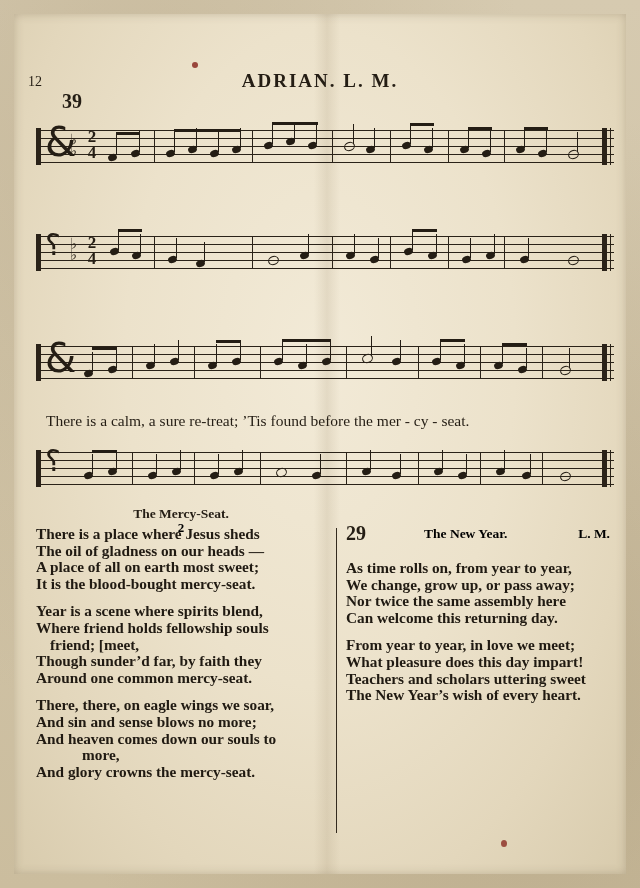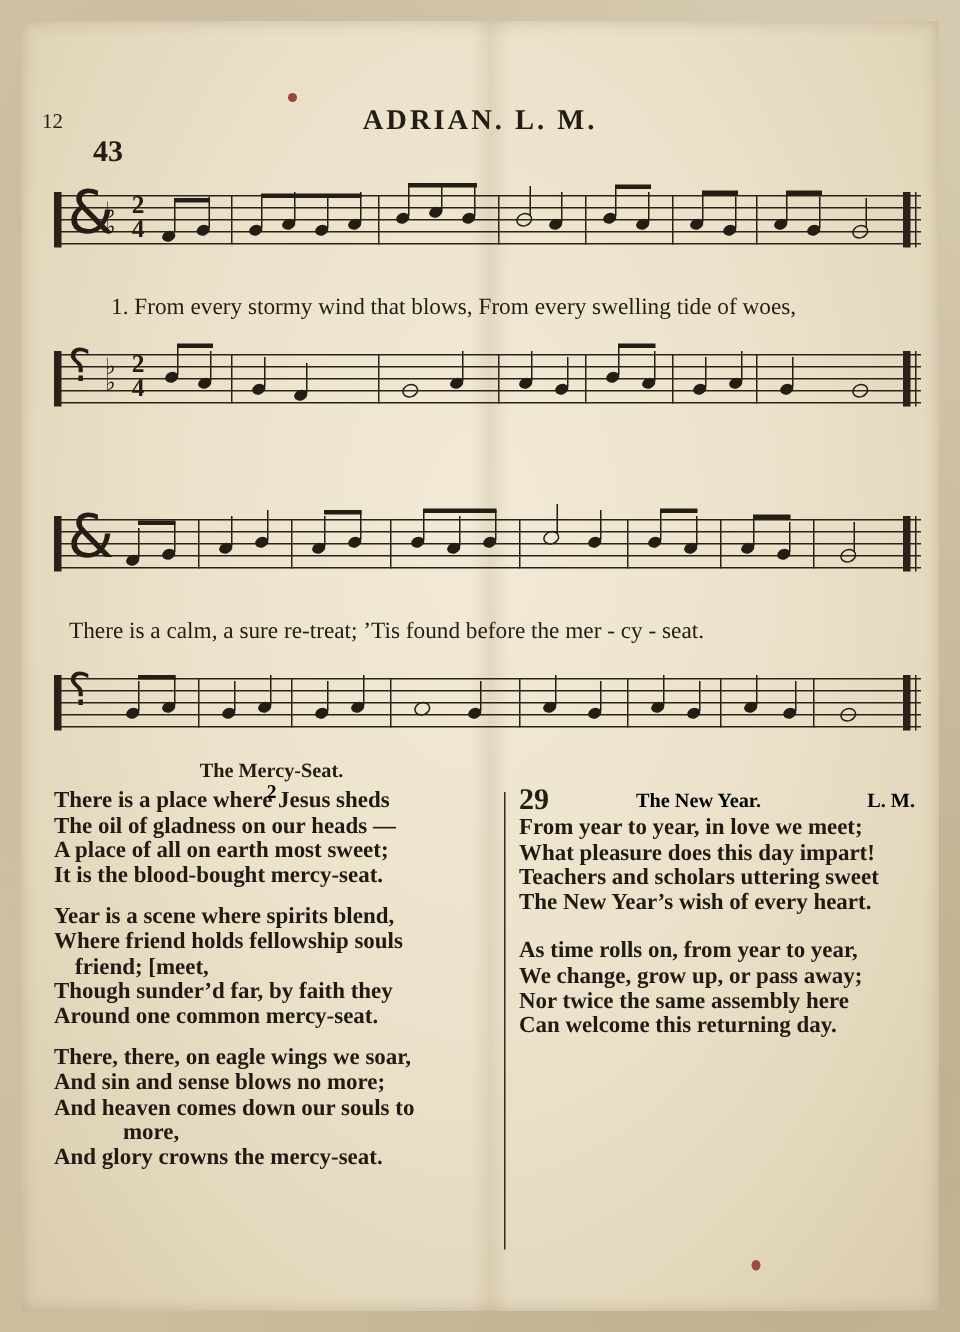--- a/index.html
+++ b/index.html
@@ -78,21 +78,21 @@
 
 <div id="page">
   <div id="sheet">
 
     <div id="fold"></div>
     <div id="speck1"></div>
     <div id="speck2"></div>
 
     <div id="pagenum">12</div>
     <div id="title">ADRIAN.   L. M.</div>
-    <div id="hymnnum28">43</div>
+    <div id="hymnnum28">39</div>
 
     <div class="staffblock" id="sys1t" style="left:22px;top:106px;width:578px;height:56px;">
       <div class="staff" style="position:absolute;left:0;top:10px;width:578px;height:33px;">
         <div class="line" style="top:0;"></div>
         <div class="line" style="top:8px;"></div>
         <div class="line" style="top:16px;"></div>
         <div class="line" style="top:24px;"></div>
         <div class="line" style="top:32px;"></div>
       </div>
       <div class="thickbar" style="left:0;top:8px;height:37px;width:5px;"></div>
@@ -155,21 +155,20 @@
       <div class="stem" style="left:510px;top:11px;height:21px;"></div>
       <div class="beam" style="left:488px;top:7px;width:24px;"></div>
 
       <div class="notehead open" style="left:532px;top:30px;"></div>
       <div class="stem" style="left:541px;top:12px;height:20px;"></div>
 
       <div class="thickbar" style="left:566px;top:8px;height:37px;width:5px;"></div>
       <div class="barline" style="left:574px;top:8px;height:37px;"></div>
     </div>
 
-    <div class="lyricline" style="left:60px;top:182px;">1. From every stormy wind that blows, From every swelling tide of woes,</div>
 
     <div class="staffblock" id="sys1b" style="left:22px;top:212px;width:578px;height:56px;">
       <div class="staff" style="position:absolute;left:0;top:10px;width:578px;height:33px;">
         <div class="line" style="top:0;"></div>
         <div class="line" style="top:8px;"></div>
         <div class="line" style="top:16px;"></div>
         <div class="line" style="top:24px;"></div>
         <div class="line" style="top:32px;"></div>
       </div>
       <div class="thickbar" style="left:0;top:8px;height:37px;width:5px;"></div>
@@ -385,32 +384,32 @@
 
       <div class="verseno" style="position:absolute;left:8px;top:14px;width:290px;">2</div>
 
       <div id="hymnnum29">29</div>
       <div id="rhead">
         <div class="t">The New Year.</div>
         <div class="lm">L. M.</div>
       </div>
 
       <div id="colR" style="top:38px;">
+        <div class="stanza" style="margin-top:16px;">
+          <div>As time rolls on, from year to year,</div>
+          <div>We change, grow up, or pass away;</div>
+          <div>Nor twice the same assembly here</div>
+          <div>Can welcome this returning day.</div>
+        </div>
+
         <div class="stanza">
           <div>From year to year, in love we meet;</div>
           <div>What pleasure does this day impart!</div>
           <div>Teachers and scholars uttering sweet</div>
           <div>The New Year’s wish of every heart.</div>
         </div>
 
-        <div class="stanza" style="margin-top:16px;">
-          <div>As time rolls on, from year to year,</div>
-          <div>We change, grow up, or pass away;</div>
-          <div>Nor twice the same assembly here</div>
-          <div>Can welcome this returning day.</div>
-        </div>
-
       </div>
 
     </div>
 
   </div>
 </div>
 
 </body></html>

